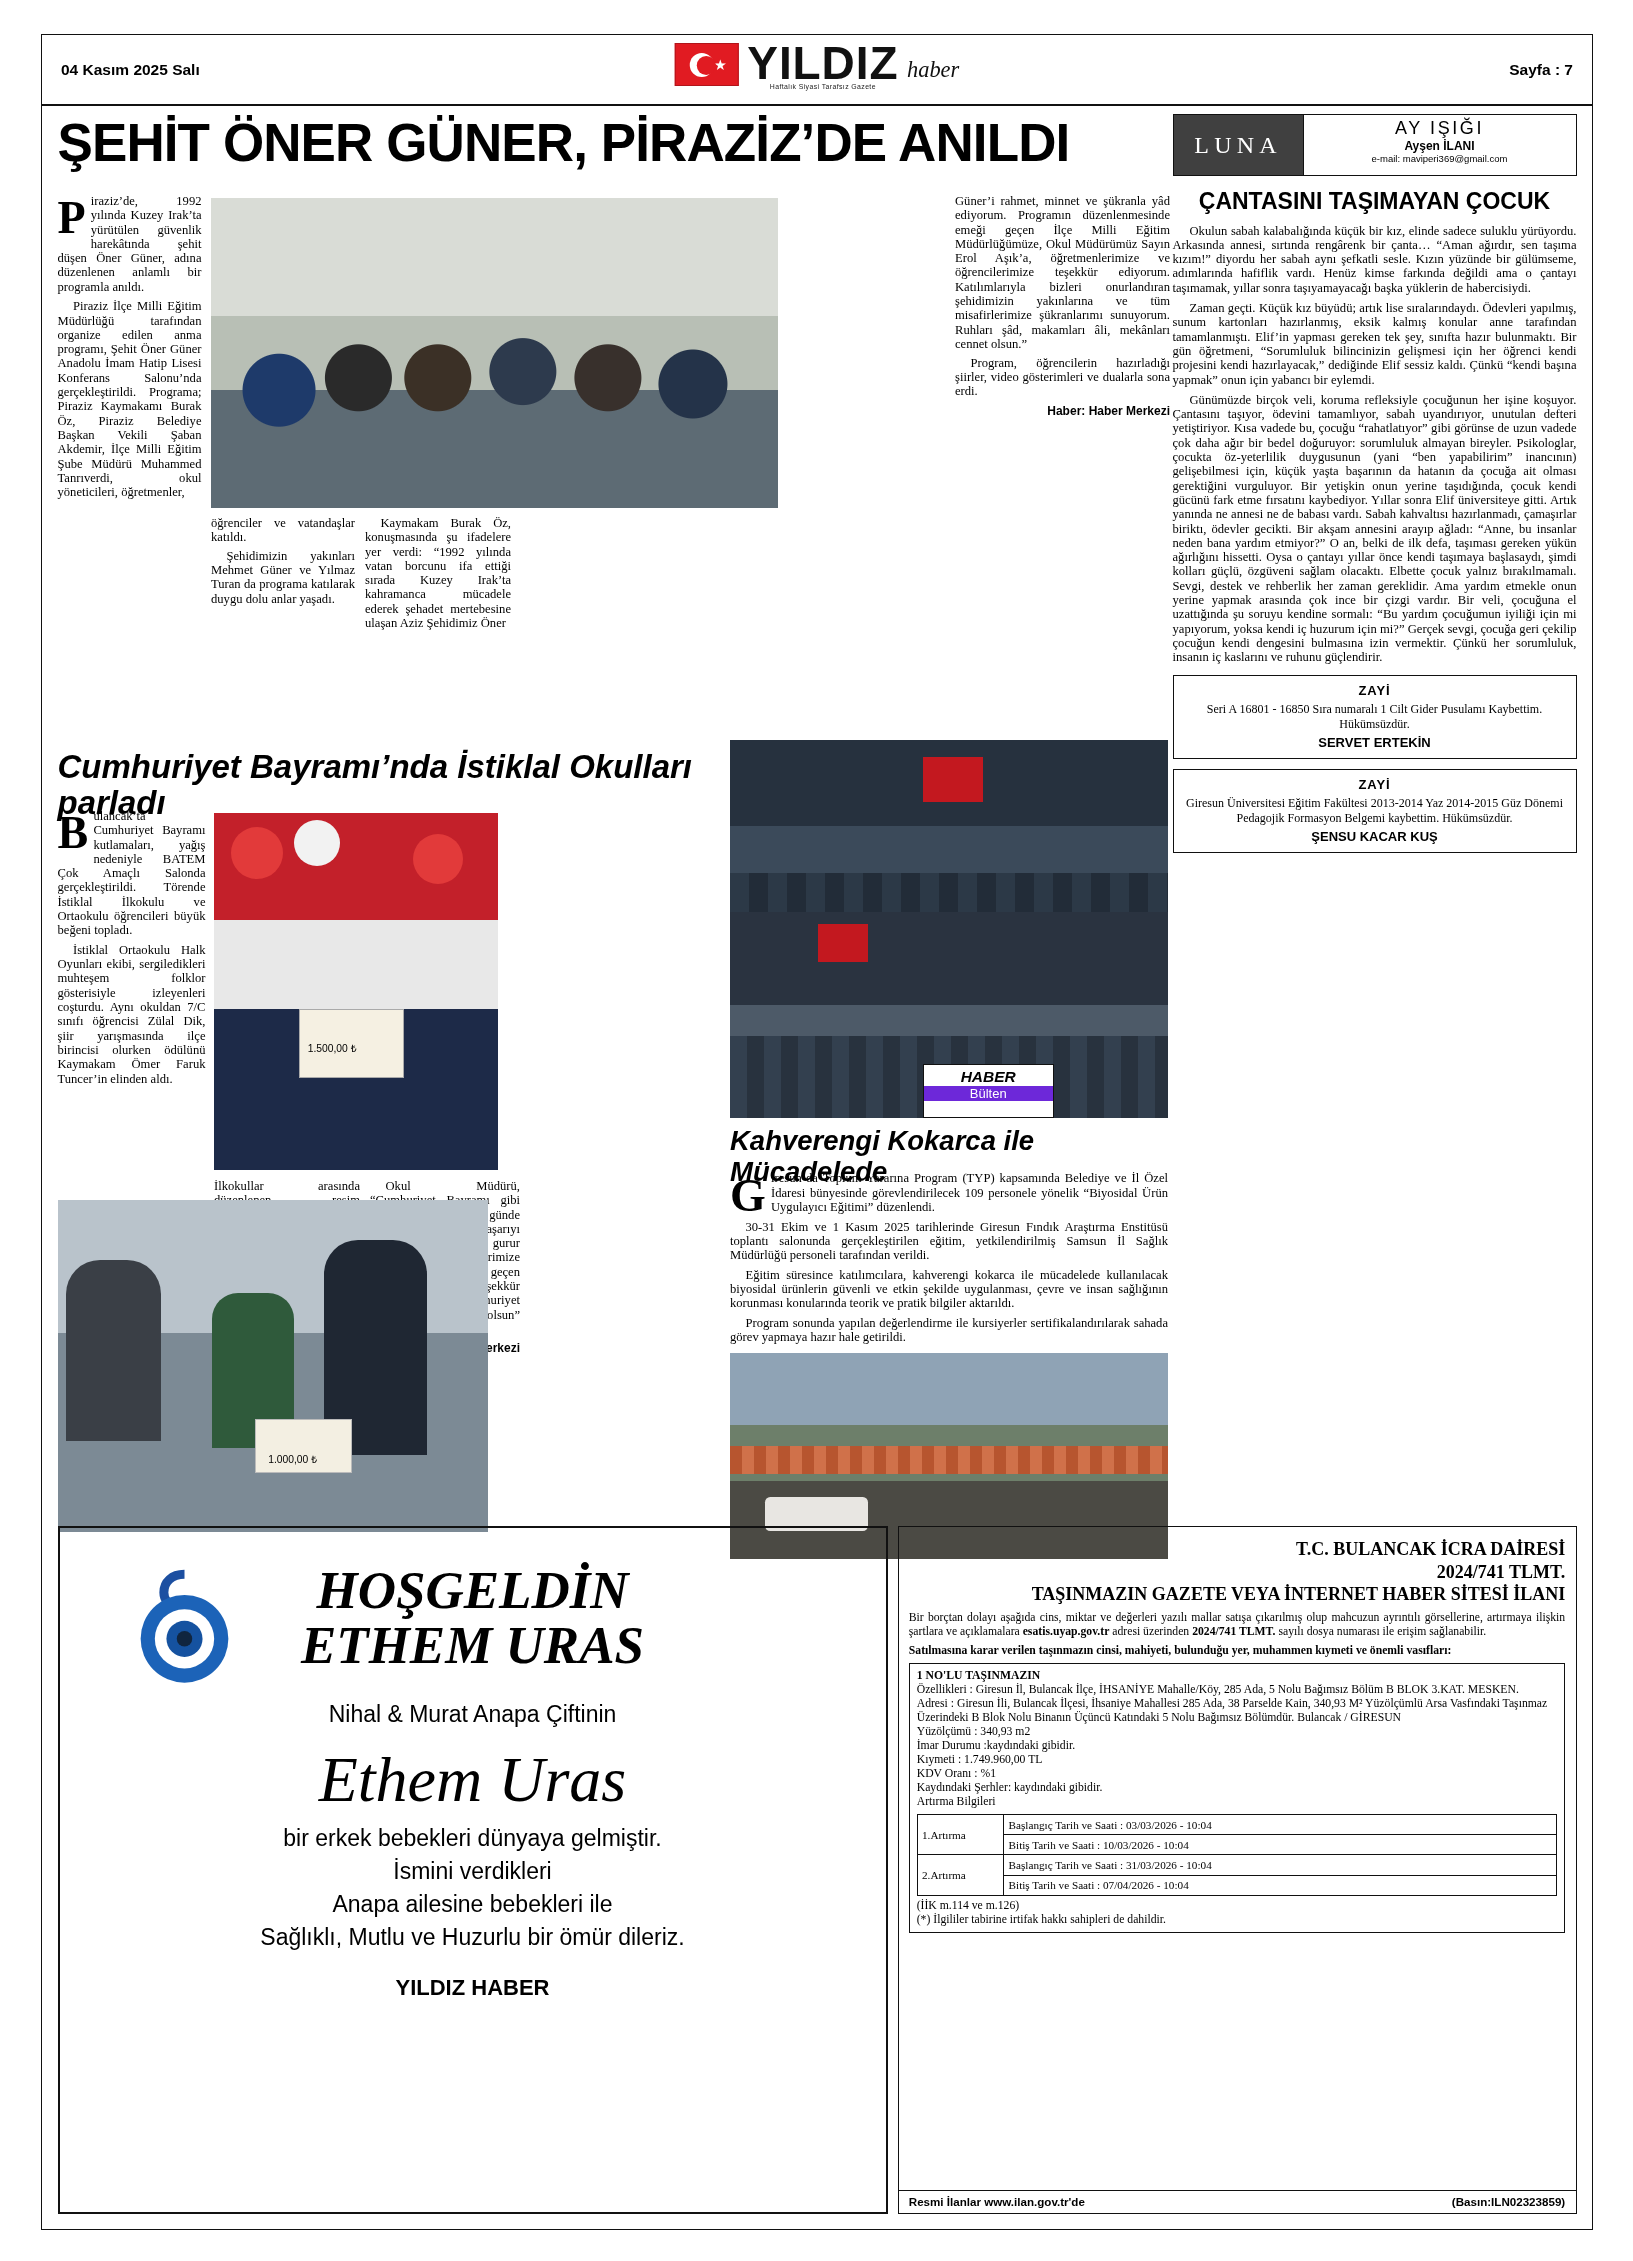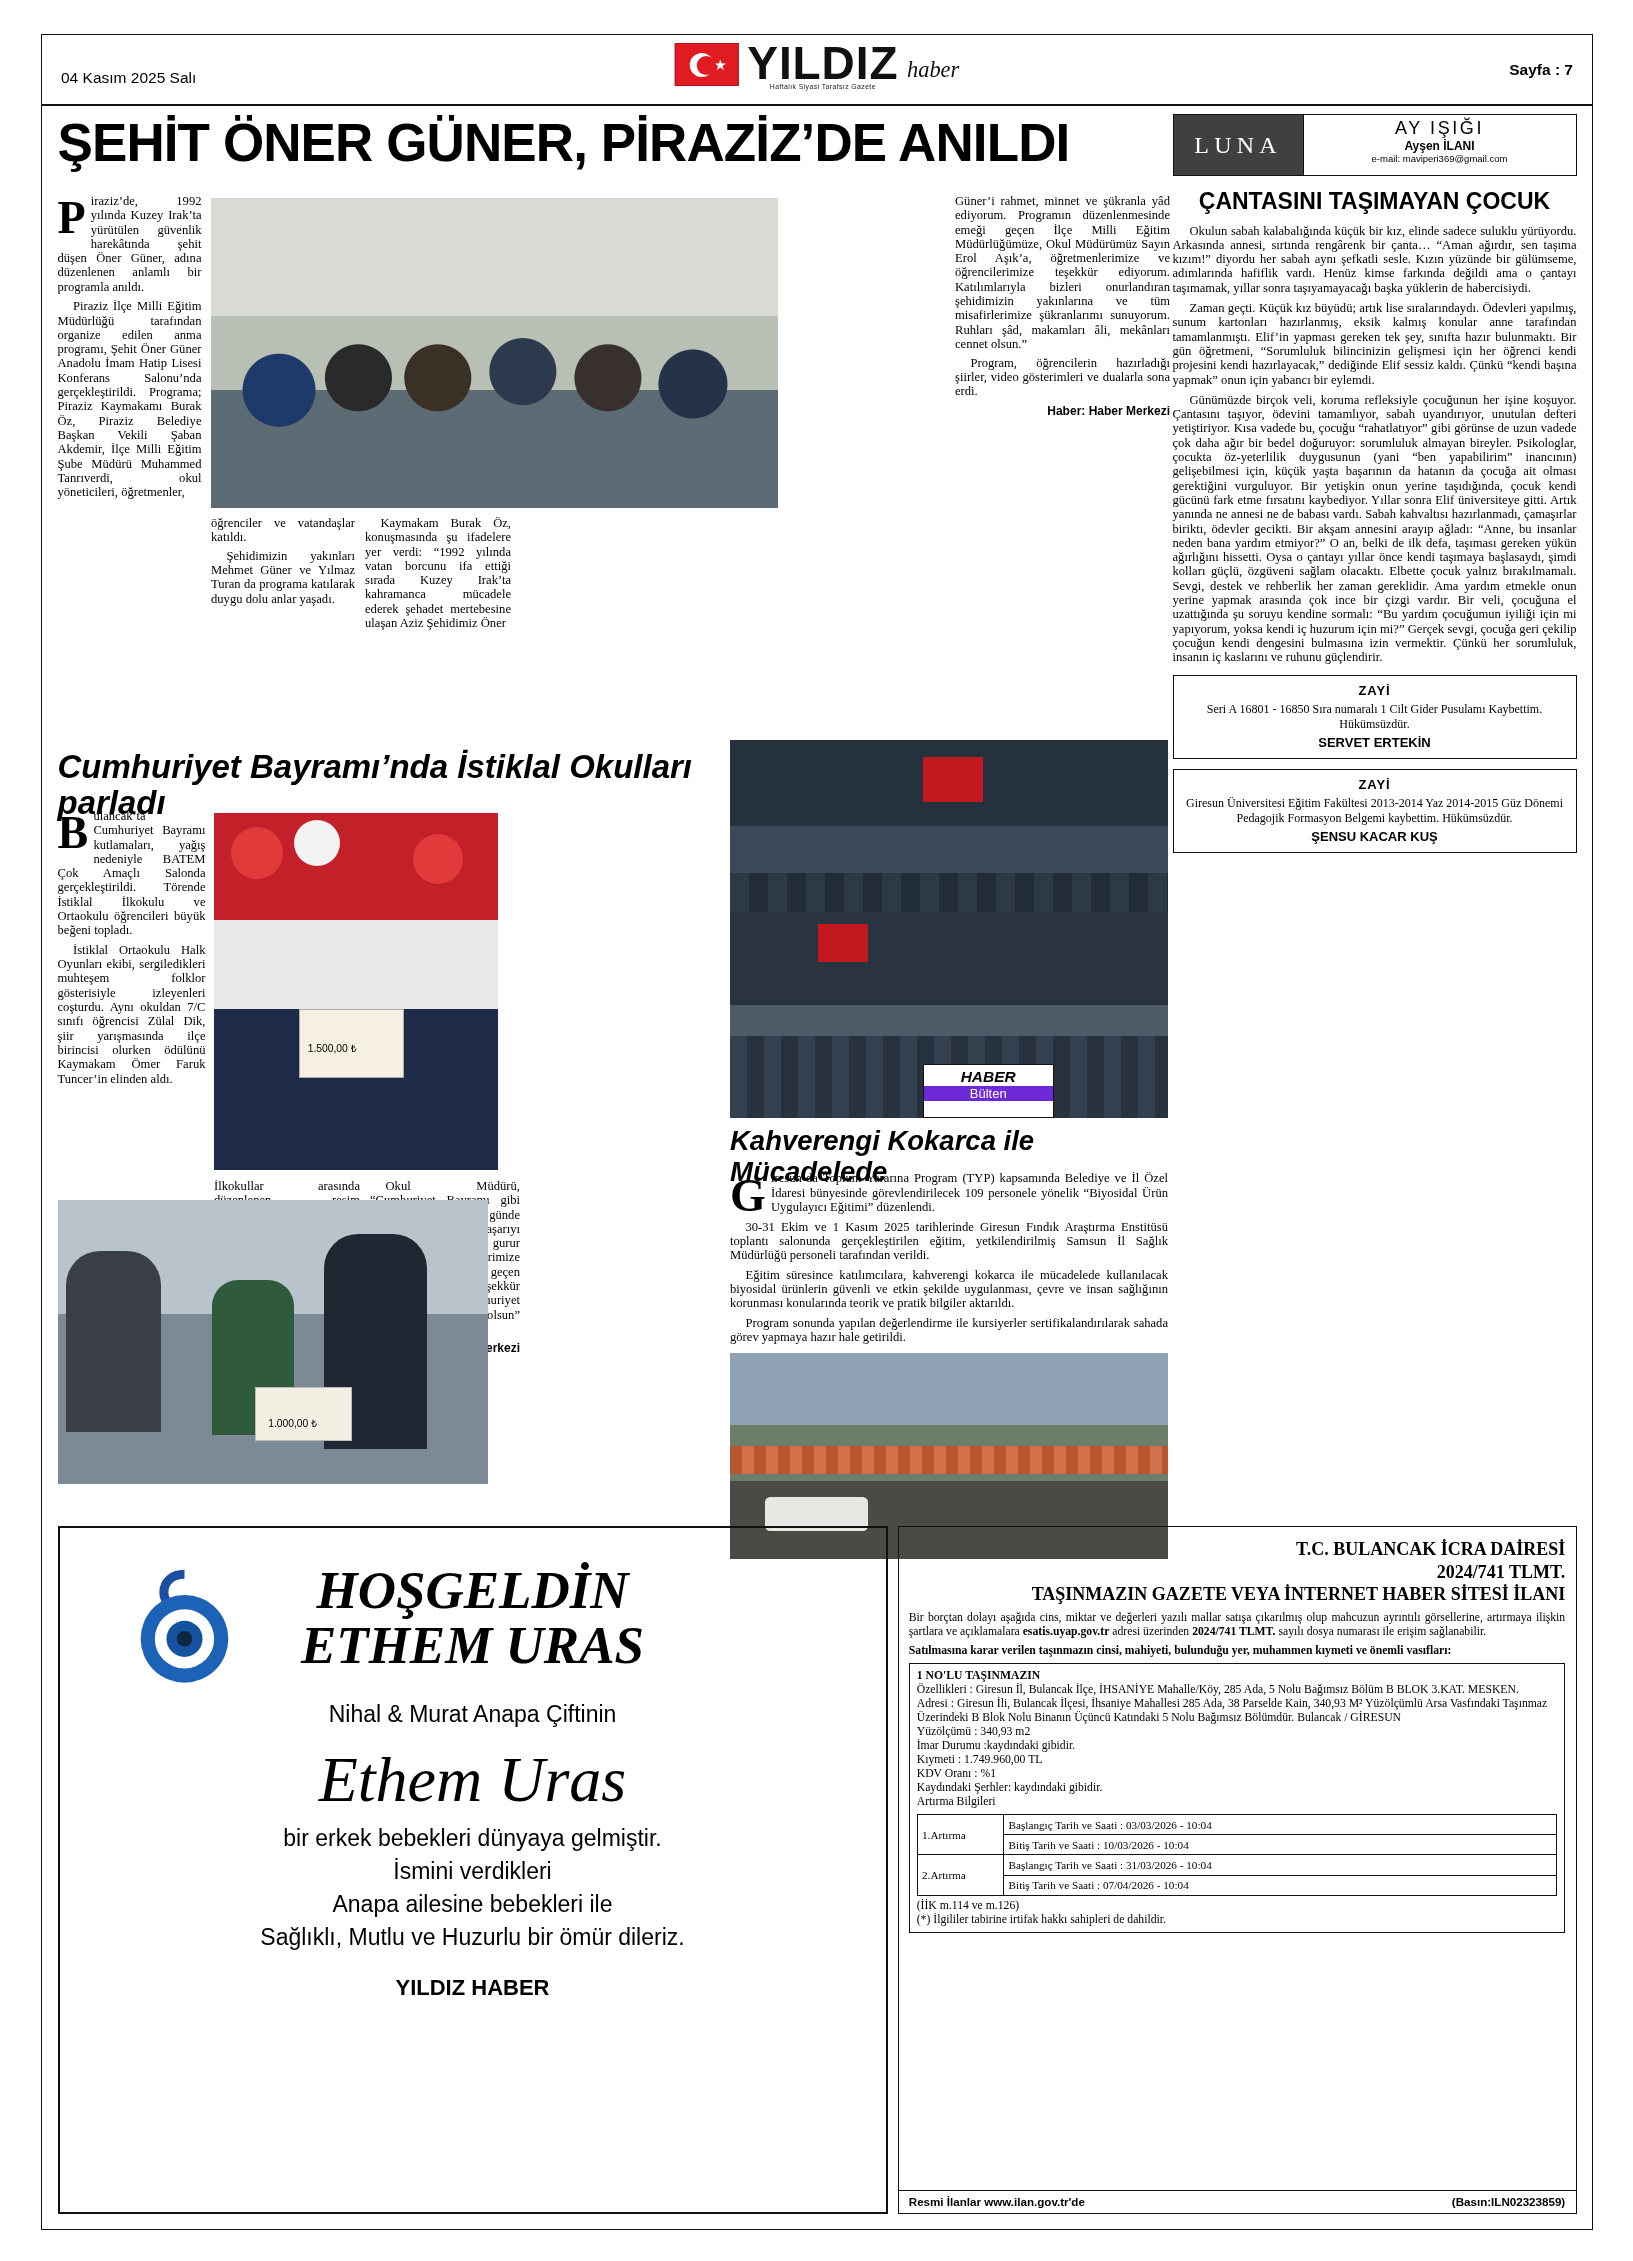--- a/index.html
+++ b/index.html
@@ -4,21 +4,21 @@
 <style>
   html,body{margin:0;padding:0;background:#9a9a9a;}
   body{font-family:"Liberation Serif",serif;}
   .page{
     width:1634px;height:2261px;background:#fff;margin:0 auto;position:relative;
     box-sizing:border-box;padding:0;
   }
   .sheet{position:absolute;left:41px;top:34px;right:41px;bottom:31px;border:1.7px solid #111;box-sizing:border-box;}
   
   .masthead{position:absolute;left:0;top:0;width:100%;height:71px;border-bottom:2.6px solid #111;box-sizing:border-box;}
-  .mh-date{position:absolute;left:19px;top:34px;font-family:"Liberation Sans",sans-serif;font-weight:normal;font-size:15.5px;}
+  .mh-date{position:absolute;left:19px;top:26px;font-family:"Liberation Sans",sans-serif;font-weight:bold;font-size:15.5px;}
   .mh-page{position:absolute;right:19px;top:26px;font-family:"Liberation Sans",sans-serif;font-weight:bold;font-size:15.5px;}
   .mh-logo{position:absolute;left:50%;top:5.2px;transform:translateX(-50%);display:flex;align-items:center;gap:8.6px;}
   .flag{width:62px;height:41px;background:#e11b22;position:relative;border:0.9px solid #b1151b;}
   .flag:before{content:"";position:absolute;left:13.8px;top:8.6px;width:24px;height:24px;border-radius:50%;background:#fff;}
   .flag:after{content:"";position:absolute;left:20.6px;top:11.2px;width:19px;height:19px;border-radius:50%;background:#e11b22;}
   .flag .star{position:absolute;left:38px;top:14.6px;color:#fff;font-size:14.6px;line-height:12px;}
   .logo-txt{font-family:"Liberation Sans",sans-serif;font-weight:bold;font-size:46px;letter-spacing:0.9px;color:#111;line-height:46px;}
   .logo-sub{font-family:"Liberation Sans",sans-serif;font-size:6.9px;letter-spacing:0.4px;color:#222;text-align:center;margin-top:-3.4px;}
   .logo-haber{font-family:"Liberation Serif",serif;font-style:italic;font-size:22.4px;color:#111;align-self:flex-end;margin-bottom:6.9px;}
   
@@ -145,21 +145,21 @@
 
   <div style="position:absolute;left:172px;top:1144px;width:146px;" class="col-text">
     <p style="margin:0">İlkokullar arasında düzenlenen resim yarışmasında ise İstiklal İlkokulu öğrencisi 4/C sınıfından Elif Su Aydın, ilçe ikincisi olarak ödülünü Belediye Başkanı Necmi Sıbıç’tan aldı.</p>
   </div>
 
   <div style="position:absolute;left:328px;top:1144px;width:150px;" class="col-text">
     <p style="margin:0;text-indent:15.5px">Okul Müdürü, “Cumhuriyet Bayramı gibi anlamlı bir günde öğrencilerimizin bu başarıyı elde etmesinden gurur duyuyoruz. Öğrencilerimize ve emeği geçen öğretmenlerimize teşekkür ederiz. Cumhuriyet Bayramımız kutlu olsun” ifadelerini kullandı.</p>
     <div class="byline" style="margin-top:5.2px">Haber: Haber Merkezi</div>
   </div>
 
-  <div class="photo" style="position:absolute;left:15.5px;top:1165px;width:430px;height:284px;
+  <div class="photo" style="position:absolute;left:15.5px;top:1165px;width:430px;height:332px;
       background:linear-gradient(#b9c3cb 0 40%, #7c8a95 40% 100%);">
     <div style="position:absolute;left:2%;top:18%;width:95px;height:181px;background:#3a3f46;border-radius:34px 34px 0 0;"></div>
     <div style="position:absolute;left:36%;top:28%;width:82px;height:155px;background:#2f5a3b;border-radius:26px 26px 0 0;"></div>
     <div style="position:absolute;left:62%;top:12%;width:103px;height:215px;background:#1f2733;border-radius:34px 34px 0 0;"></div>
     <div style="position:absolute;left:46%;top:66%;width:95px;height:52px;background:#f3efe2;border:0.9px solid #bbb;"></div>
     <div style="position:absolute;left:49%;top:76%;font-size:10.3px;font-family:'Liberation Sans',sans-serif;">1.000,00 ₺</div>
   </div>
 
   <div style="position:absolute;left:688px;top:877px;width:438px;">
     <div class="photo" style="position:relative;width:438px;height:206px;

